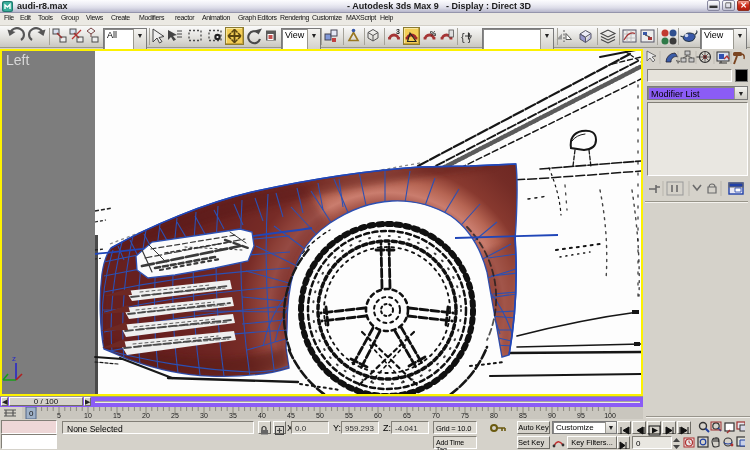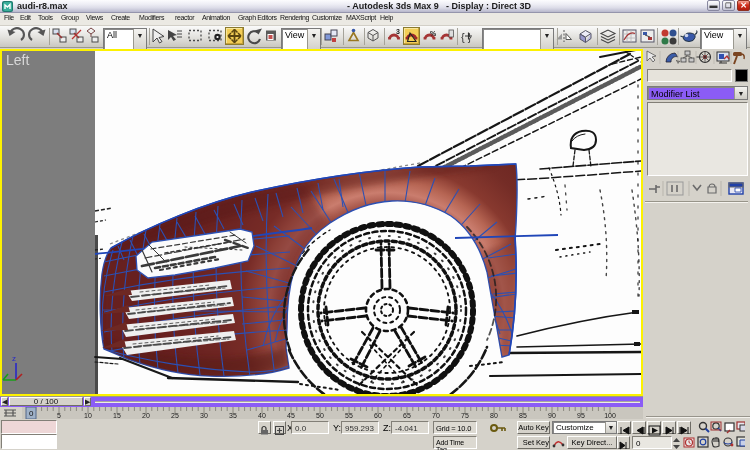--- a/index.html
+++ b/index.html
@@ -595,20 +595,23 @@
 <text x="523" y="11" font-size="7" fill="#222" text-anchor="middle">85</text>
 <text x="552" y="11" font-size="7" fill="#222" text-anchor="middle">90</text>
 <text x="581" y="11" font-size="7" fill="#222" text-anchor="middle">95</text>
 <text x="610" y="11" font-size="7" fill="#222" text-anchor="middle">100</text>
  </svg>
 </div>
 
 <div id="statusbar" class="abs">
  <div class="sunk" style="left:1px;top:1px;width:56px;height:14px;background:#EED7D7"></div>
  <div class="sunk" style="left:1px;top:15px;width:56px;height:15px;background:#FFFFFF"></div>
+ <div class="sunk" style="left:62px;top:2px;width:192px;height:13px">
+      <span style="position:absolute;left:4px;top:2px;font-size:8.5px">None Selected</span>
+    </div>
  <div class="raised" style="left:258px;top:2px;width:13px;height:13px"><svg width="11" height="11">
         <path d="M3,5 v-1.5 a2,2 0 0 1 4,0 V5" stroke="#333" fill="none" stroke-width="1.2"></path>
         <rect x="2" y="5" width="7" height="4.5" fill="#666"></rect>
       </svg></div>
  <div class="raised" style="left:273px;top:2px;width:13px;height:13px"><svg width="11" height="11">
         <rect x="1.5" y="1.5" width="8" height="8" fill="none" stroke="#444"></rect>
         <path d="M5.5,3 v5 M3,5.5 h5" stroke="#444" stroke-width="1.2"></path>
       </svg></div>
  <span class="abs small" style="left:287px;top:4px">X:</span>
  <div class="sunk" style="left:291px;top:2px;width:38px;height:13px">
@@ -626,31 +629,31 @@
       <span style="position:absolute;left:2px;top:2px;font-size:7.5px;letter-spacing:-0.2px">Grid = 10.0</span>
     </div>
  <div class="sunk" style="left:433px;top:17px;width:44px;height:13px">
       <span style="position:absolute;left:2px;top:2px;font-size:7px;letter-spacing:-0.2px">Add Time Tag</span>
     </div>
  <svg class="abs" style="left:490px;top:3px" width="16" height="12">
       <circle cx="4" cy="6" r="3" fill="none" stroke="#6a5a10" stroke-width="2"></circle>
       <path d="M7,6 h8 M12,6 v3 M15,6 v3" stroke="#6a5a10" stroke-width="1.6"></path>
     </svg>
  <div class="raised" style="left:517px;top:2px;width:33px;height:13px;text-align:center;font-size:7.5px;line-height:11px">Auto Key</div>
- <div class="raised" style="left:517px;top:17px;width:33px;height:13px;text-align:right;font-size:7.5px;line-height:11px">Set Key</div>
+ <div class="raised" style="left:517px;top:17px;width:33px;height:13px;text-align:left;font-size:7.5px;line-height:11px">Set Key</div>
  <div class="combo" style="left:552px;top:2px;width:65px;height:13px">
       <span class="tx" style="top:1px;font-size:8px">Customize</span>
       <span class="btn" style="width:11px;line-height:11px">▼</span>
     </div>
  <svg class="abs" style="left:552px;top:18px" width="14" height="12">
       <path d="M2,9 Q6,1 11,8" fill="none" stroke="#C03030" stroke-width="1.4"></path>
       <circle cx="2" cy="9" r="1.4" fill="#333"></circle>
       <circle cx="11" cy="8" r="1.4" fill="#333"></circle>
     </svg>
- <div class="raised" style="left:567px;top:17px;width:50px;height:13px;text-align:center;font-size:7.5px;line-height:11px">Key Direct...</div>
+ <div class="raised" style="left:567px;top:17px;width:50px;height:13px;text-align:center;font-size:7.5px;line-height:11px">Key Filters...</div>
 
  <div class="raised" style="left:617px;top:2px;width:14px;height:13px"><svg width="13" height="11">
         <path d="M3,2 v7 M11,2 L5,5.5 L11,9 Z" fill="#111" stroke="#111"></path>
       </svg></div>
  <div class="raised" style="left:632px;top:2px;width:14px;height:13px"><svg width="13" height="11">
         <path d="M10,2 L4,5.5 L10,9 Z M11,2 v7" fill="#111" stroke="#111"></path>
       </svg></div>
  <div class="raised" style="left:647px;top:2px;width:14px;height:13px"><svg width="13" height="11">
         <rect x="1" y="1" width="11" height="9" fill="none" stroke="#111"></rect>
         <path d="M4,2.5 L10,5.5 L4,8.5 Z" fill="#111"></path>

